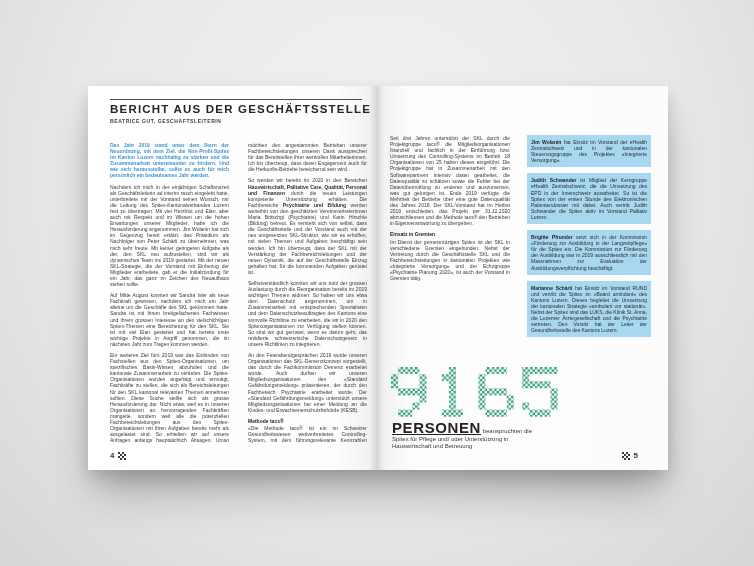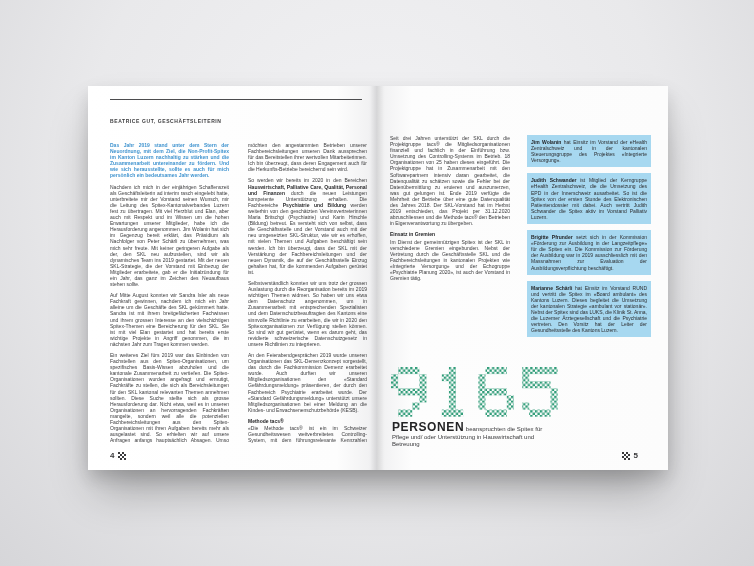--- a/index.html
+++ b/index.html
@@ -39,34 +39,35 @@
   p{margin:0 0 5px;font-size:5px;line-height:6.1px;color:#3a3a3c;text-align:justify;}
   p.intro{color:#3f93cf;font-weight:700;}
   .bold{font-weight:700;color:#2e2e30;}
   .subhead{font-weight:700;color:#242426;margin-bottom:1px;}
   .box{background:#a7d8f0;padding:4px 4px 4px 4px;margin-bottom:6px;}
   .box p{margin:0;color:#2c2c2e;}
   .box .name{font-weight:700;color:#1f1f21;}
   .stat{position:absolute;left:14px;top:281px;}
   .stat-caption{position:absolute;left:15px;top:338px;width:152px;
     font-size:6px;line-height:7.5px;color:#3a3a3c;}
-  .stat-caption .big{font-size:12px;font-weight:700;letter-spacing:.6px;color:#242426;}
+  .stat-caption .big{font-size:15px;font-weight:700;letter-spacing:.6px;color:#242426;text-decoration:underline;}
   .folio{position:absolute;top:365px;font-size:8px;font-weight:700;color:#39393b;
     display:flex;align-items:center;gap:4px;}
   .folio-left{left:22px;}
   .folio-right{right:30px;}
   .stitch-icon{display:inline-block;}
 </style>
 </head>
 <body>
 
 <div class="book">
 
   <div class="page page-left">
     <div class="rule"></div>
+    <div class="title">BERICHT AUS DER GESCHÄFTSSTELLE</div>
     <div class="subtitle">BEATRICE GUT, GESCHÄFTSLEITERIN</div>
 
     <div class="body-l cols">
       <div class="col c1">
         <p class="intro">Das Jahr 2019 stand unter dem Stern der Neuordnung, mit dem Ziel, die Non-Profit-Spitex im Kanton Luzern nachhaltig zu stärken und die Zusammenarbeit untereinander zu fördern. Und wie sich herausstellte, sollte es auch für mich persönlich ein bedeutsames Jahr werden.</p>
         <p>Nachdem ich mich in der einjährigen Schaffenszeit als Geschäftsleiterin ad interim rasch eingelebt hatte, unterbreitete mir der Vorstand seinen Wunsch, mir die Leitung des Spitex-Kantonalverbandes Luzern fest zu übertragen. Mit viel Herzblut und Elan, aber auch mit Respekt und im Wissen um die hohen Erwartungen unserer Mitglieder, habe ich die Herausforderung angenommen. Jim Wolanin hat sich im Gegenzug bereit erklärt, das Präsidium als Nachfolger von Peter Schärli zu übernehmen, was mich sehr freute. Mit keiner geringeren Aufgabe als der, den SKL neu aufzustellen, sind wir als dynamisches Team ins 2019 gestartet. Mit der neuen SKL-Strategie, die der Vorstand mit Einbezug der Mitglieder erarbeitete, gab er die Initialzündung für ein Jahr, das ganz im Zeichen des Neuaufbaus stehen sollte.</p>
         <p>Auf Mitte August konnten wir Sandra Isler als neue Fachkraft gewinnen, nachdem ich mich ein Jahr alleine um die Geschäfte des SKL gekümmert hatte. Sandra ist mit ihrem breitgefächerten Fachwissen und ihrem grossen Interesse an den vielschichtigen Spitex-Themen eine Bereicherung für den SKL. Sie ist mit viel Elan gestartet und hat bereits erste wichtige Projekte in Angriff genommen, die im nächsten Jahr zum Tragen kommen werden.</p>
         <p>Ein weiteres Ziel fürs 2019 war das Einbinden von Fachstellen aus den Spitex-Organisationen, um spezifisches Basis-Wissen abzuholen und die kantonale Zusammenarbeit zu vertiefen. Die Spitex-Organisationen wurden angefragt und ermutigt, Fachkräfte zu stellen, die sich als Bereichsleitungen für den SKL kantonal relevanten Themen annehmen sollten. Diese Suche stellte sich als grosse Herausforderung dar. Nicht etwa, weil es in unseren Organisationen an hervorragenden Fachkräften mangelte, sondern weil alle die potenziellen Fachbereichsleitungen aus den Spitex-Organisationen mit ihren Aufgaben bereits mehr als ausgelastet sind. So erhielten wir auf unsere Anfragen anfangs hauptsächlich Absagen. Umso mehr freut es mich, dass es uns schliesslich doch noch gelungen ist, sehr kompetente und dynamische Frauen zu finden, die sich bereit erklärt haben, den SKL mit ihrem Know-how zu unterstützen. Wir</p>
       </div>
       <div class="col c2">

